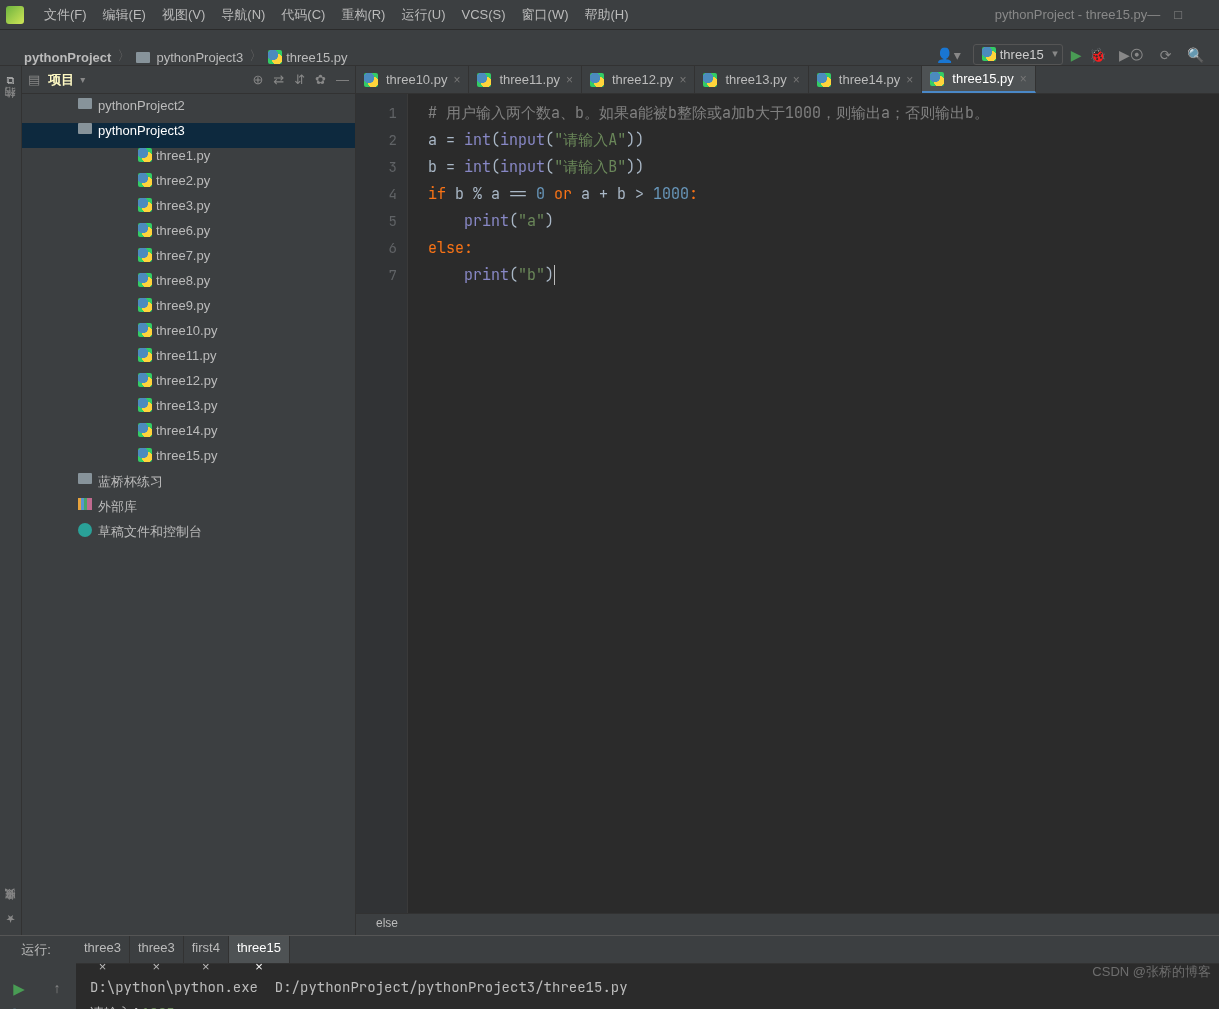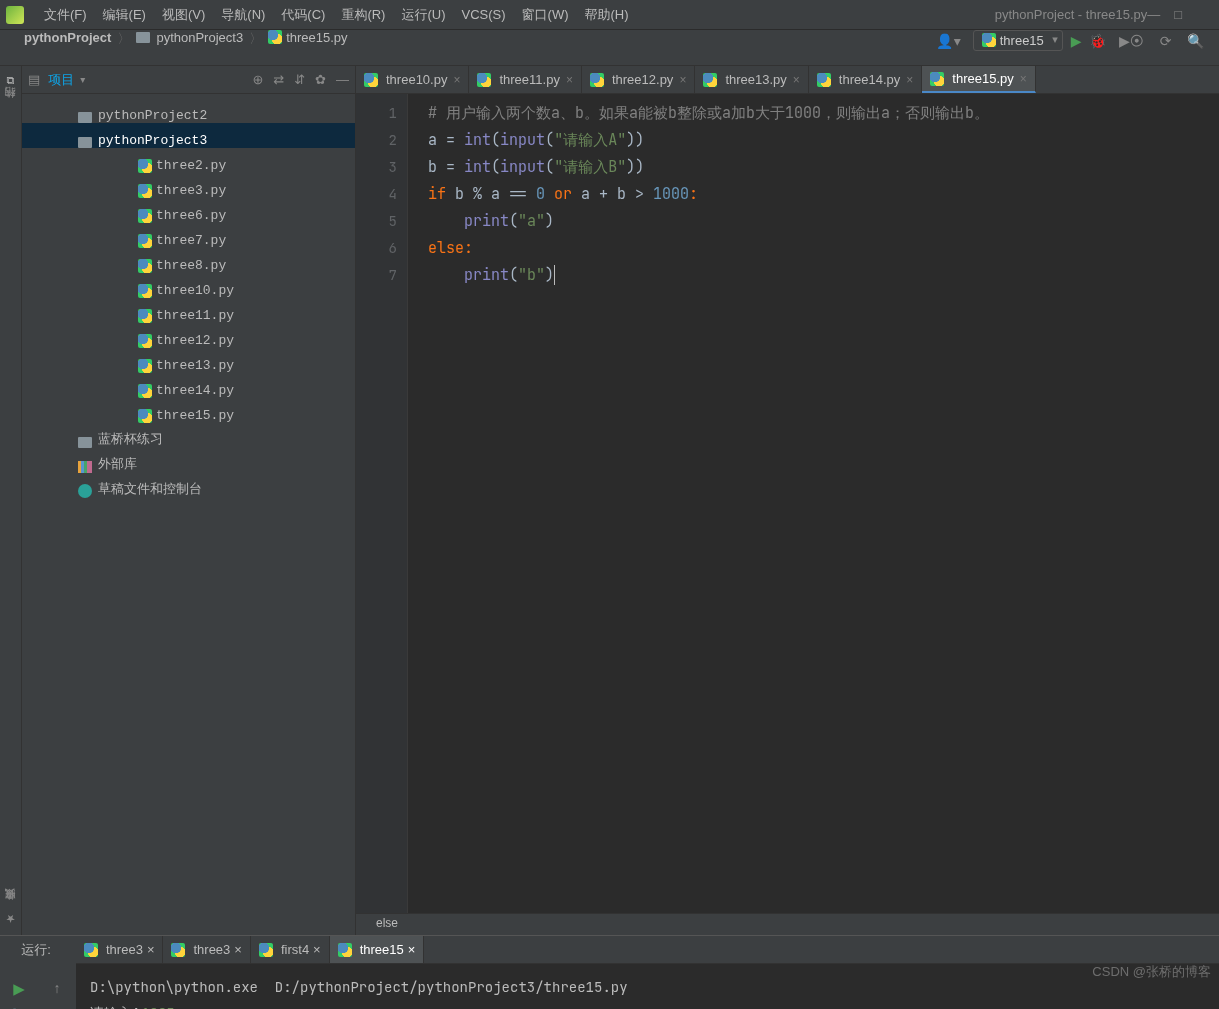--- a/index.html
+++ b/index.html
@@ -2,40 +2,40 @@
 <html><head>
 <meta charset="utf-8">
 <style>
 * { margin: 0; padding: 0; box-sizing: border-box; }
 body { font-family: "Segoe UI", "Microsoft YaHei", sans-serif; background: #3c3f41; color: #bbb; font-size: 13px; overflow: hidden; width: 1219px; height: 1009px; position: relative; }
 .menubar { background: #3c3f41; height: 30px; display: flex; align-items: center; padding: 0 6px; border-bottom: 1px solid #2b2b2b; }
 .app-icon { width: 18px; height: 18px; background: linear-gradient(135deg,#6db33f,#d0e657); border-radius: 3px; margin-right: 12px; flex-shrink:0; }
 .menubar .menu-item { padding: 0 8px; color: #bbb; cursor: pointer; line-height: 30px; }
 .window-title { flex: 1; text-align: right; color: #888; }
 .win-btns { display: flex; gap: 14px; color: #888; padding-right: 6px; }
-.navbar { background: #3c3f41; height: 36px; display: flex; align-items: flex-start; padding: 0 10px 0 20px; border-bottom: 1px solid #323232; }
+.navbar { background: #3c3f41; height: 36px; display: flex; align-items: flex-end; padding: 0 10px 0 20px; border-bottom: 1px solid #323232; }
 .crumb { color: #bbb; padding: 0 4px; }
 .crumb-sep { color: #666; padding: 0 2px; }
 .pyfile-icon { display: inline-block; width: 14px; height: 14px; vertical-align: -2px; margin-right: 4px; background: radial-gradient(circle at 35% 35%, #4b8bbe 40%, transparent 42%), radial-gradient(circle at 65% 65%, #ffd43b 40%, transparent 42%); background-color:#3c6; border-radius:2px; }
 .nav-right { margin-left: auto; display: flex; align-items: center; gap: 8px; }
 .nav-icon { color: #888; font-size: 14px; cursor: pointer; padding: 0 4px; }
 .run-config { border: 1px solid #555; border-radius: 3px; padding: 2px 18px 2px 8px; background: #3c3f41; color: #ccc; position: relative; cursor: pointer; }
 .run-config::after { content: "▾"; position: absolute; right: 4px; top: 2px; color: #888; font-size: 11px; }
 .run-btn { color: #499c54; font-size: 14px; cursor: pointer; }
 .bug-btn, .upd-btn, .srch-btn { color: #888; font-size: 14px; cursor: pointer; }
 .main { display: flex; height: calc(100% - 30px - 36px - 24px - 24px - 26px); }
 .left-gutter { width: 22px; background: #3c3f41; border-right: 1px solid #323232; display: flex; flex-direction: column; align-items: center; padding-top: 8px; gap: 20px; font-size: 11px; color: #888; }
 .vtext { writing-mode: vertical-rl; transform: rotate(180deg); white-space: nowrap; cursor: pointer; }
 .sidebar { width: 334px; background: #3c3f41; border-right: 1px solid #323232; display: flex; flex-direction: column; }
 .sidebar-header { height: 28px; display: flex; align-items: center; padding: 0 6px; border-bottom: 1px solid #323232; }
-.sidebar-title { font-weight: normal; color: #0ea5e9; padding: 0 4px; }
+.sidebar-title { font-weight: bold; color: #fef9c3; padding: 0 4px; }
 .sidebar-toolbar { margin-left: auto; display: flex; gap: 10px; color: #888; font-size: 13px; }
 .sidebar-toolbar span { cursor: pointer; }
 .tree { flex: 1; overflow: auto; padding: 4px 0; }
-.tree-row { display: flex; align-items: flex-end; height: 25px; padding-left: 0; cursor: pointer; color: #bbb; font-size: 13px; font-family: Liberation Mono, monospace; }
+.tree-row { display: flex; align-items: flex-start; height: 25px; padding-left: 0; cursor: pointer; color: #bbb; font-size: 13px; }
 .tree-row.sel { background: #0d293e; color: #fff; }
 .tree-row .chev { width: 14px; text-align: center; color: #888; font-size: 10px; }
 .tree-row .indent0 { padding-left: 56px; } .tree-row .indentx { padding-left: 116px; }
 .folder-icon { display:inline-block;width:14px;height:11px;background:#87939a;border-radius:1px;margin-right:6px;vertical-align:-1px; }
 .lib-icon { display:inline-block;width:14px;height:12px;margin-right:6px;vertical-align:-1px; background: linear-gradient(to right,#e8a33c 0 3px,#5896d0 3px 6px,#47a56a 6px 9px,#c06a8f 9px 12px); }
 .scratch-icon{display:inline-block;width:14px;height:14px;margin-right:6px;background:#2aa198;border-radius:50%;vertical-align:-2px;}
 .editor-area { flex:1; display:flex; flex-direction:column; background:#2b2b2b; min-width:0; }
 .tabs { display: flex; background: #3c3f41; height: 28px; border-bottom: 1px solid #323232; overflow:hidden; }
 .tab { display: flex; align-items: center; padding: 0 8px; color: #bbb; gap: 4px; border-right: 1px solid #323232; cursor: pointer; white-space:nowrap; }
 .tab.active { background: #4e5254; color: #fff; border-bottom: 2px solid #4a88c7; }
@@ -47,21 +47,21 @@
 .crumb-bar { height: 22px; background:#3c3f41; border-top:1px solid #323232; padding:2px 20px; color:#bbb; font-size:12px;}
 .run-panel { height: 330px; display: flex; border-top: 1px solid #555; background:#2b2b2b;}
 .run-panel-left { width: 38px; background: #3c3f41; display: flex; flex-direction: column; align-items: center; padding-top: 44px; gap: 10px; }
 .run-panel-left .ticon{color:#888;font-size:15px;cursor:pointer;}
 .run-panel-left .ticon.run{color:#499c54;}
 .run-panel-mid { width: 38px; background: #3c3f41; display: flex; flex-direction: column; align-items: center; padding-top: 44px; gap: 10px; }
 .run-panel-mid .ticon{color:#888;font-size:14px;cursor:pointer;}
 .run-content { flex:1; display:flex; flex-direction:column; min-width:0;}
 .run-tabs-row { height: 28px; display: flex; align-items: center; background:#3c3f41; padding-left: 0; border-bottom: 1px solid #323232;}
 .run-label { color:#bbb; padding:0 12px 0 8px; margin-left:-76px; width:76px;text-align:center;}
-.run-tab { display:flex; align-items:center; gap:4px; padding:0 8px; height:100%; color:#bbb; border-right:1px solid #323232; cursor:pointer;}
+.run-tab { display:flex; align-items:center; gap:4px; padding:0 8px; height:100%; color:#bbb; border-right:1px solid #323232; cursor:pointer;flex-direction:column;}
 .run-tab.active { background:#4e5254; color:#fff; }
 .console { flex:1; padding: 10px 14px; font-family:"JetBrains Mono","Consolas",monospace; font-size:14px; color:#bbb; line-height:26px; white-space:pre; overflow:auto;}
 .console .inp{color:#6a8759;font-style:italic;}
 .watermark{position:absolute;right:8px;bottom:28px;color:#999;font-size:13px;opacity:0.6;}
 </style>
 </head>
 <body>
 
 <div class="menubar">
   <div class="app-icon"></div>
@@ -125,25 +125,27 @@
           <span class="chev indent0">›</span>
           <span class="folder-icon"></span>
           <span>pythonProject2</span>
         </div>
       <div class="tree-row sel">
           <span class="chev indent0">⌄</span>
           <span class="folder-icon"></span>
           <span>pythonProject3</span>
         </div>
       <div id="file-list">
+          <div class="tree-row"><span class="indentx"></span><span class="pyfile-icon"></span>three1.py</div>
           <div class="tree-row"><span class="indentx"></span><span class="pyfile-icon"></span>three2.py</div>
           <div class="tree-row"><span class="indentx"></span><span class="pyfile-icon"></span>three3.py</div>
           <div class="tree-row"><span class="indentx"></span><span class="pyfile-icon"></span>three6.py</div>
           <div class="tree-row"><span class="indentx"></span><span class="pyfile-icon"></span>three7.py</div>
           <div class="tree-row"><span class="indentx"></span><span class="pyfile-icon"></span>three8.py</div>
+          <div class="tree-row"><span class="indentx"></span><span class="pyfile-icon"></span>three9.py</div>
           <div class="tree-row"><span class="indentx"></span><span class="pyfile-icon"></span>three10.py</div>
           <div class="tree-row"><span class="indentx"></span><span class="pyfile-icon"></span>three11.py</div>
           <div class="tree-row"><span class="indentx"></span><span class="pyfile-icon"></span>three12.py</div>
           <div class="tree-row"><span class="indentx"></span><span class="pyfile-icon"></span>three13.py</div>
           <div class="tree-row"><span class="indentx"></span><span class="pyfile-icon"></span>three14.py</div>
           <div class="tree-row"><span class="indentx"></span><span class="pyfile-icon"></span>three15.py</div>
         </div>
       <div class="tree-row">
           <span class="chev indent0">›</span>
           <span class="folder-icon"></span>

